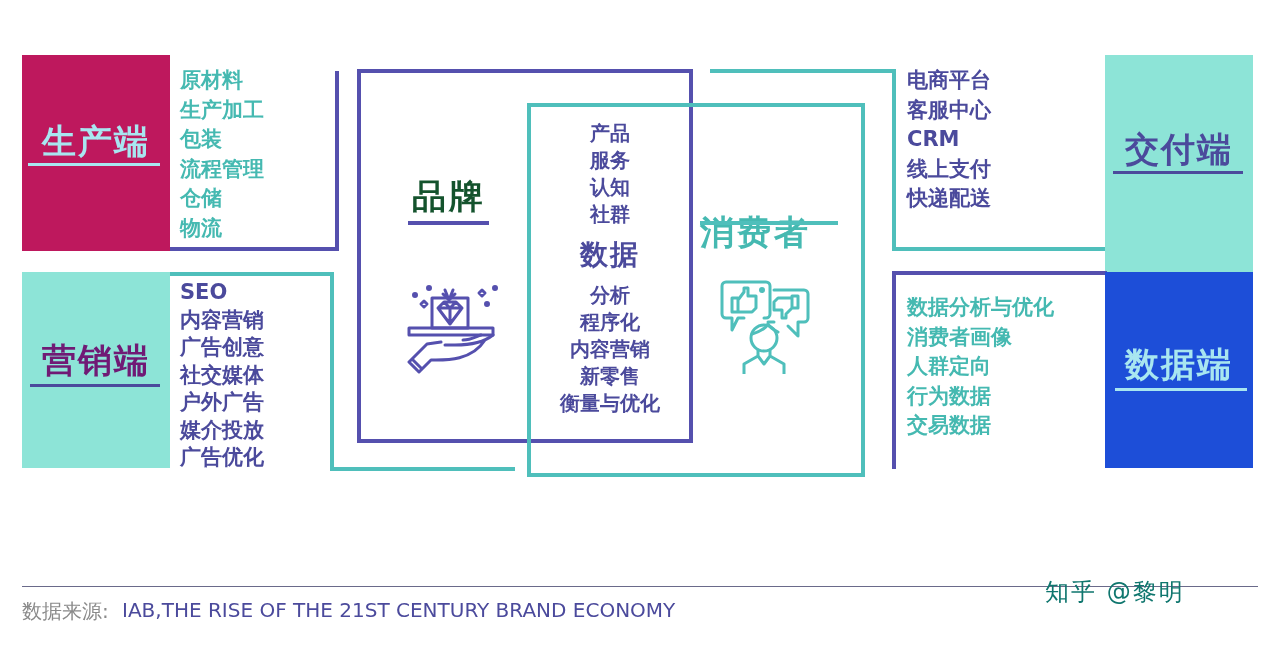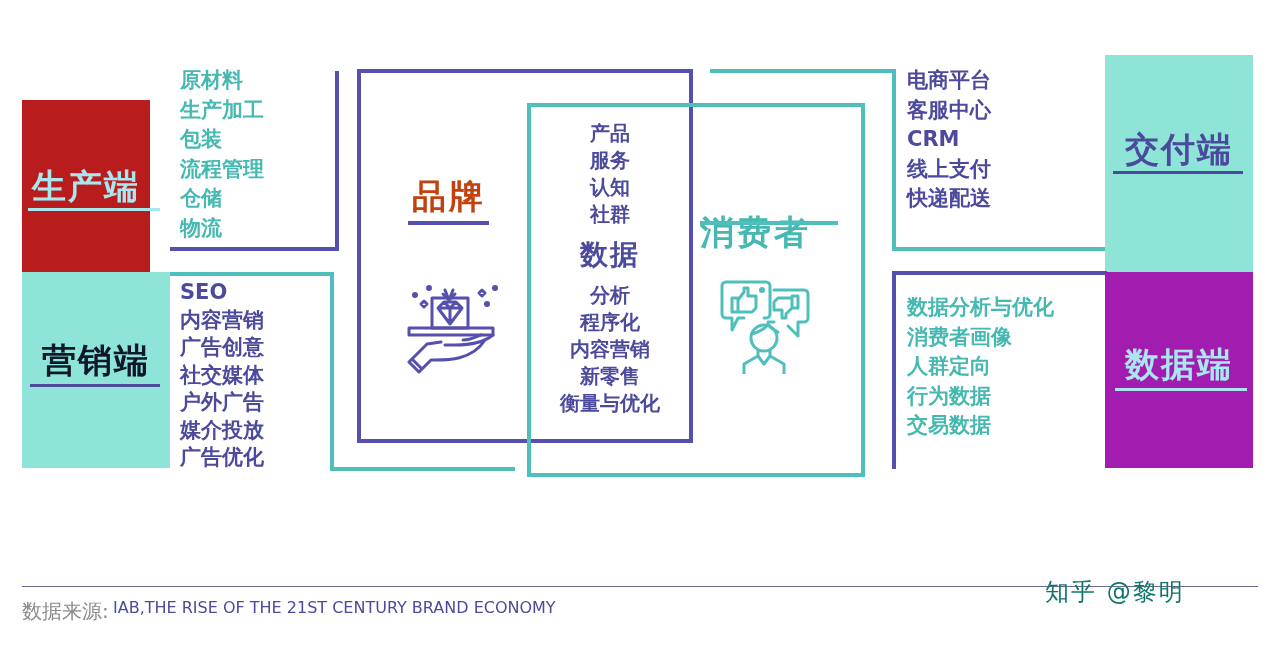--- a/index.html
+++ b/index.html
@@ -14,59 +14,59 @@
   .list div { white-space:nowrap; }
   .right { text-align:left; }
   .center { text-align:center; }
   .section-title { position:absolute; font-weight:bold; font-size:34px; letter-spacing:3px; }
   .footer-text { position:absolute; font-size:21px; }
   .watermark { position:absolute; font-size:24px; color:#0f766e; letter-spacing:2px; }
 </style>
 </head>
 <body>
 
-<div class="box" style="left:22px; top:55px; width:128px; height:196px; background:#b91c1c;margin-top:45px;">
+<div class="box" style="left:22px; top:55px; width:148px; height:196px; background:#be185d;">
   <div class="title" style="top:64px; color:#a8e6f0;">生产端</div>
   <div class="uline" style="left:6px; width:132px; top:108px; background:#a8e6f0;"></div>
 </div>
 
 <div class="line" style="left:170px; top:247px; width:169px; height:4px; background:#5550ae;"></div>
 <div class="line" style="left:335px; top:71px; width:4px; height:180px; background:#5550ae;"></div>
 <div class="list right" style="left:180px; top:66px; width:138px; color:#45b9b1;">
   <div>原材料</div>
   <div>生产加工</div>
   <div>包装</div>
   <div>流程管理</div>
   <div>仓储</div>
   <div>物流</div>
 </div>
 
 <div class="box" style="left:22px; top:272px; width:148px; height:196px; background:#8de4d7;">
-  <div class="title" style="top:66px; color:#0f172a;">营销端</div>
+  <div class="title" style="top:66px; color:#701a75;">营销端</div>
   <div class="uline" style="left:8px; width:130px; top:112px; background:#4b4a9c;"></div>
 </div>
 
 <div class="line" style="left:170px; top:272px; width:164px; height:4px; background:#4fbfbb;"></div>
 <div class="line" style="left:330px; top:272px; width:4px; height:198px; background:#4fbfbb;"></div>
 <div class="line" style="left:330px; top:467px; width:185px; height:4px; background:#4fbfbb;"></div>
 <div class="list right" style="left:180px; top:279px; width:138px; color:#4b4a9c; line-height:27.5px;">
   <div>SEO</div>
   <div>内容营销</div>
   <div>广告创意</div>
   <div>社交媒体</div>
   <div>户外广告</div>
   <div>媒介投放</div>
   <div>广告优化</div>
 </div>
 
 <div class="line" style="left:357px; top:69px; width:328px; height:366px; border:4px solid #5550ae;"></div>
 
 <div class="line" style="left:527px; top:103px; width:330px; height:366px; border:4px solid #4fbfbb;"></div>
 
-<div class="section-title" style="left:412px; top:174px; color:#c2410c;">品牌</div>
+<div class="section-title" style="left:412px; top:174px; color:#14532d;">品牌</div>
 <div class="line" style="left:408px; top:221px; width:81px; height:4px; background:#5550ae;"></div>
 
 <div class="section-title" style="left:700px; top:174px; color:#45b9b1;margin-top:36px;">消费者</div>
 <div class="line" style="left:700px; top:221px; width:138px; height:4px; background:#4fbfbb;"></div>
 
 <div class="abs" style="left:405px; top:278px; width:96px; height:96px;">
   <svg width="96" height="96" viewBox="0 0 96 96" fill="none" stroke="#5550ae" stroke-width="3" stroke-linejoin="round" stroke-linecap="round">
 
     <circle cx="10" cy="17" r="1.5" fill="#5550ae"></circle>
     <circle cx="24" cy="10" r="1.5" fill="#5550ae"></circle>
@@ -139,21 +139,21 @@
 
 <div class="line" style="left:892px; top:271px; width:215px; height:4px; background:#5550ae;"></div>
 <div class="line" style="left:892px; top:271px; width:4px; height:198px; background:#5550ae;"></div>
 <div class="list" style="left:907px; top:293px; width:200px; color:#45b9b1;">
   <div>数据分析与优化</div>
   <div>消费者画像</div>
   <div>人群定向</div>
   <div>行为数据</div>
   <div>交易数据</div>
 </div>
-<div class="box" style="left:1105px; top:272px; width:148px; height:196px; background:#a21caf;">
+<div class="box" style="left:1105px; top:272px; width:148px; height:196px; background:#1d4ed8;">
   <div class="title" style="top:70px; color:#a8e6f0;">数据端</div>
   <div class="uline" style="left:10px; width:132px; top:116px; background:#a8e6f0;"></div>
 </div>
 
 <div class="line" style="left:22px; top:586px; width:1236px; height:1px; background:#6a6a8a;"></div>
 <div class="footer-text" style="left:22px; top:598px; color:#8a8a8a; font-size:20px;">数据来源:</div>
-<div class="footer-text" style="left:113px; top:598px; color:#4b4a9c; font-size:16px;">IAB,THE RISE OF THE 21ST CENTURY BRAND ECONOMY</div>
+<div class="footer-text" style="left:122px; top:598px; color:#4b4a9c; font-size:20px;">IAB,THE RISE OF THE 21ST CENTURY BRAND ECONOMY</div>
 <div class="watermark" style="left:1045px; top:576px;">知乎 @黎明</div>
 
 </body></html>

